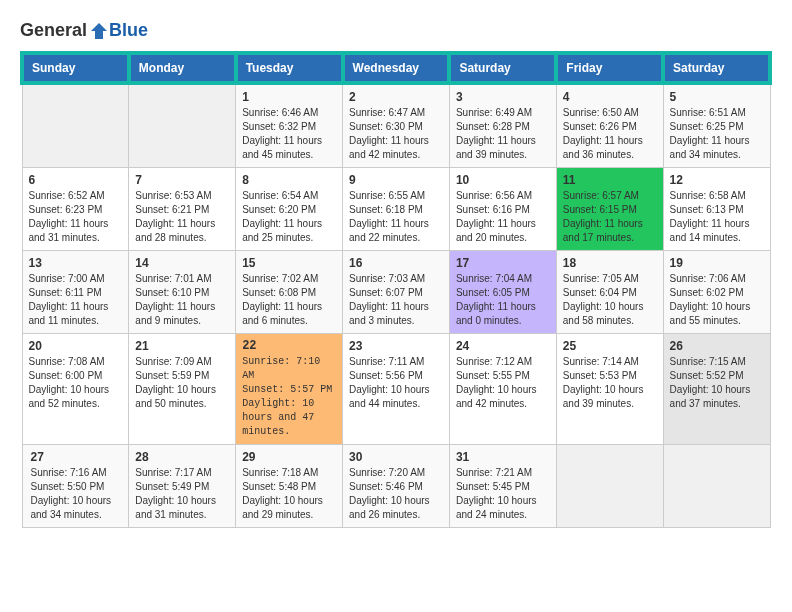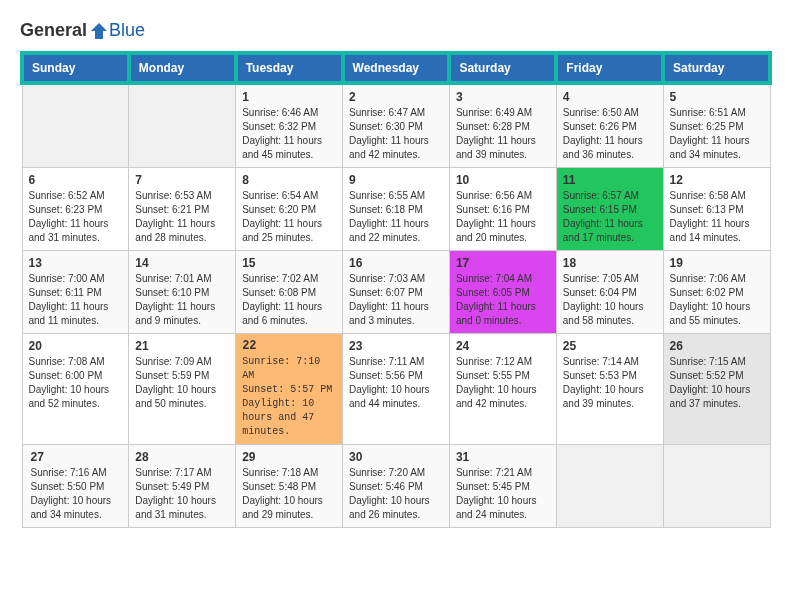--- a/index.html
+++ b/index.html
@@ -26,21 +26,21 @@
       align-items: center;
       gap: 0;
     }
     .logo-general {
       font-size: 18px;
       font-weight: bold;
       color: #333;
     }
     .logo-blue {
       font-size: 18px;
-      font-weight: normal;
+      font-weight: bold;
       color: #1a5fa8;
     }
     .logo-icon {
       width: 20px;
       height: 20px;
       margin-left: 2px;
     }
     .title-section {
       text-align: right;
     }
@@ -193,21 +193,21 @@
 <div class="day-info">Sunrise: 7:01 AM<br>Sunset: 6:10 PM<br>Daylight: 11 hours and 9 minutes.</div>
         </td>
         <td style="background: rgb(249, 249, 249);">
           <span class="day-num">15</span>
 <div class="day-info">Sunrise: 7:02 AM<br>Sunset: 6:08 PM<br>Daylight: 11 hours and 6 minutes.</div>
         </td>
         <td style="background: rgb(249, 249, 249);">
           <span class="day-num">16</span>
 <div class="day-info">Sunrise: 7:03 AM<br>Sunset: 6:07 PM<br>Daylight: 11 hours and 3 minutes.</div>
         </td>
-        <td style="background: #d946ef; margin-left: 44px;">
+        <td style="background: #c4b5fd; margin-left: 44px;">
           <span class="day-num">17</span>
 <div class="day-info">Sunrise: 7:04 AM<br>Sunset: 6:05 PM<br>Daylight: 11 hours and 0 minutes.</div>
         </td>
         <td style="background: rgb(249, 249, 249);">
           <span class="day-num">18</span>
 <div class="day-info">Sunrise: 7:05 AM<br>Sunset: 6:04 PM<br>Daylight: 10 hours and 58 minutes.</div>
         </td>
         <td style="background: rgb(249, 249, 249);">
           <span class="day-num">19</span>
 <div class="day-info">Sunrise: 7:06 AM<br>Sunset: 6:02 PM<br>Daylight: 10 hours and 55 minutes.</div>

